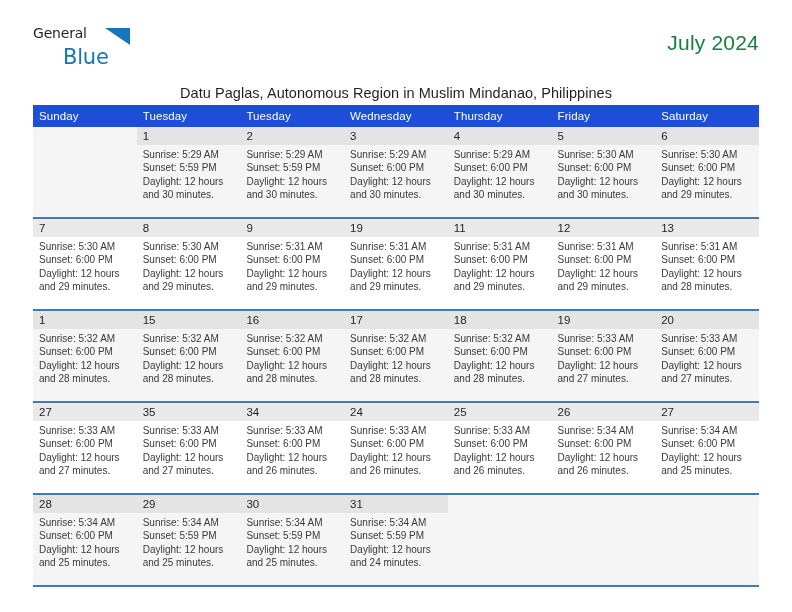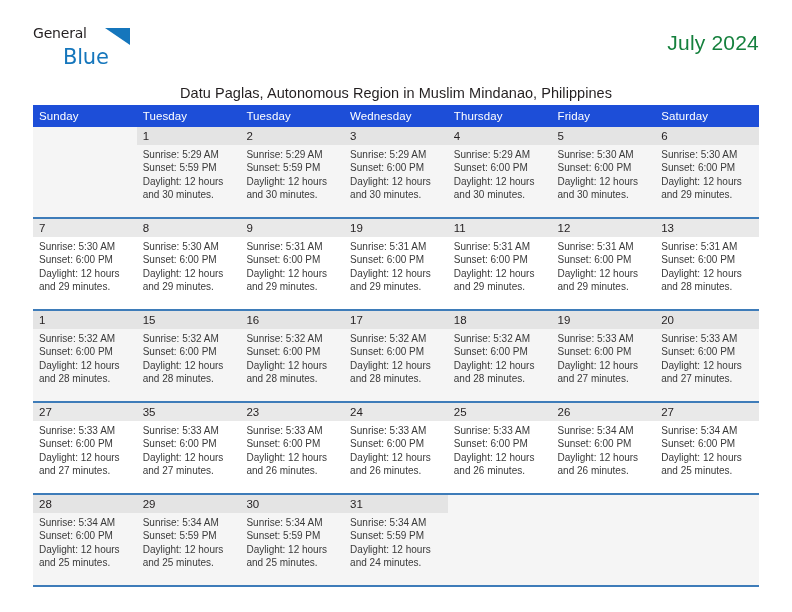--- a/index.html
+++ b/index.html
@@ -364,21 +364,21 @@
           <td class="daycell">
             <div class="daynum-band">35</div>
             <div class="daylines">
               <div>Sunrise: 5:33 AM</div>
               <div>Sunset: 6:00 PM</div>
               <div>Daylight: 12 hours</div>
               <div>and 27 minutes.</div>
             </div>
           </td>
           <td class="daycell">
-            <div class="daynum-band">23</div>
+            <div class="daynum-band">34</div>
             <div class="daylines">
               <div>Sunrise: 5:33 AM</div>
               <div>Sunset: 6:00 PM</div>
               <div>Daylight: 12 hours</div>
               <div>and 26 minutes.</div>
             </div>
           </td>
           <td class="daycell">
             <div class="daynum-band">24</div>
             <div class="daylines">

